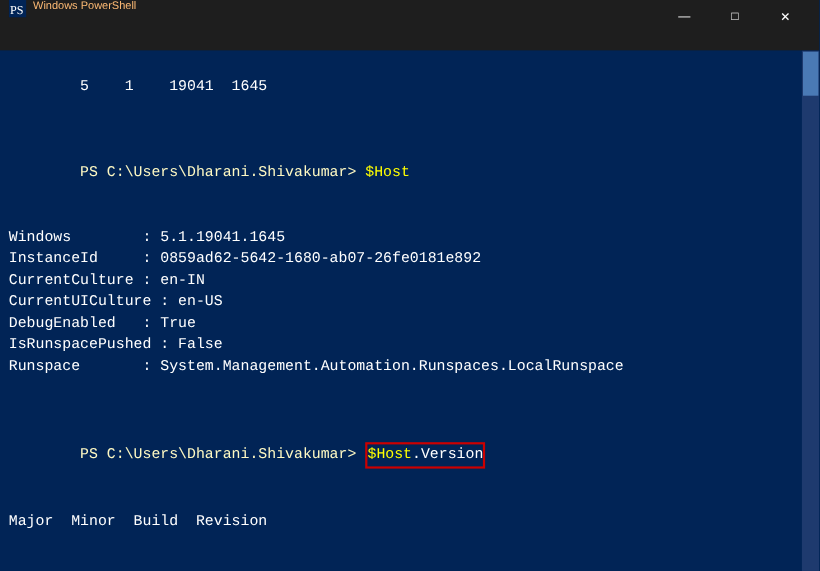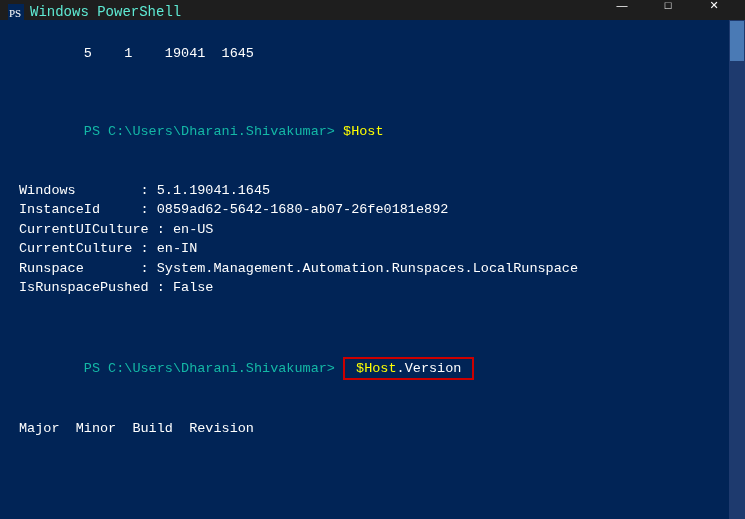--- a/index.html
+++ b/index.html
@@ -14,39 +14,39 @@
 
     .window {
       width: 745px;
       height: 519px;
       display: flex;
       flex-direction: column;
     }
 
     .title-bar {
       background: #1e1e1e;
-      height: 20px;
+      height: 46px;
       display: flex;
-      align-items: flex-end;
+      align-items: flex-start;
       padding: 0 8px;
       flex-shrink: 0;
       user-select: none;
     }
 
     .title-bar-icon {
       width: 16px;
       height: 16px;
       margin-right: 6px;
       flex-shrink: 0;
     }
 
     .title-bar-text {
-      color: #5eead4;
-      font-size: 14px;
-      font-family: Liberation Mono, monospace;
+      color: #fdba74;
+      font-size: 10px;
+      font-family: Liberation Sans, sans-serif;
       flex: 1;
     }
 
     .title-bar-controls {
       display: flex;
       gap: 0;
     }
 
     .title-bar-btn {
       width: 46px;
@@ -90,35 +90,34 @@
     }
 
     .terminal-content {
       padding-right: 18px;
     }
 
     .line {
       white-space: pre;
       font-size: 13.5px;
       line-height: 1.45;
-      margin-left: 11px;
     }
 
     .prompt {
-      color: #14b8a6;
+      color: #fef9c3;
     }
 
     .cmd-dollar-host {
       color: #ffff00;
     }
 
     .host-version-box {
       display: inline-block;
       border: 2px solid #cc0000;
-      padding: 0px 11px;
+      padding: 0px 0;
       background: transparent;
     }
 
     .cmd-dollar {
       color: #ffff00;
     }
 
     .cmd-dot-version {
       color: #ffffff;
     }
@@ -151,24 +150,25 @@
       <div class="line">&nbsp;</div>
 
       <div class="line">
         <span class="prompt">PS C:\Users\Dharani.Shivakumar&gt; </span><span class="cmd-dollar-host">$Host</span>
       </div>
 
       <div class="line">&nbsp;</div>
 
       <div class="line">Windows        : 5.1.19041.1645</div>
       <div class="line">InstanceId     : 0859ad62-5642-1680-ab07-26fe0181e892</div>
+      <div class="line">CurrentCulture : en-IN</div>
       <div class="line">CurrentUICulture : en-US</div>
-      <div class="line">CurrentCulture : en-IN</div>
+      <div class="line">DebugEnabled   : True</div>
+      <div class="line">IsRunspacePushed : False</div>
       <div class="line">Runspace       : System.Management.Automation.Runspaces.LocalRunspace</div>
-      <div class="line">IsRunspacePushed : False</div>
 
       <div class="line">&nbsp;</div>
       <div class="line">&nbsp;</div>
 
       <div class="line">
         <span class="prompt">PS C:\Users\Dharani.Shivakumar&gt; </span><span class="host-version-box"><span class="cmd-dollar">$Host</span><span class="cmd-dot-version">.Version</span></span>
       </div>
 
       <div class="line">&nbsp;</div>
 

